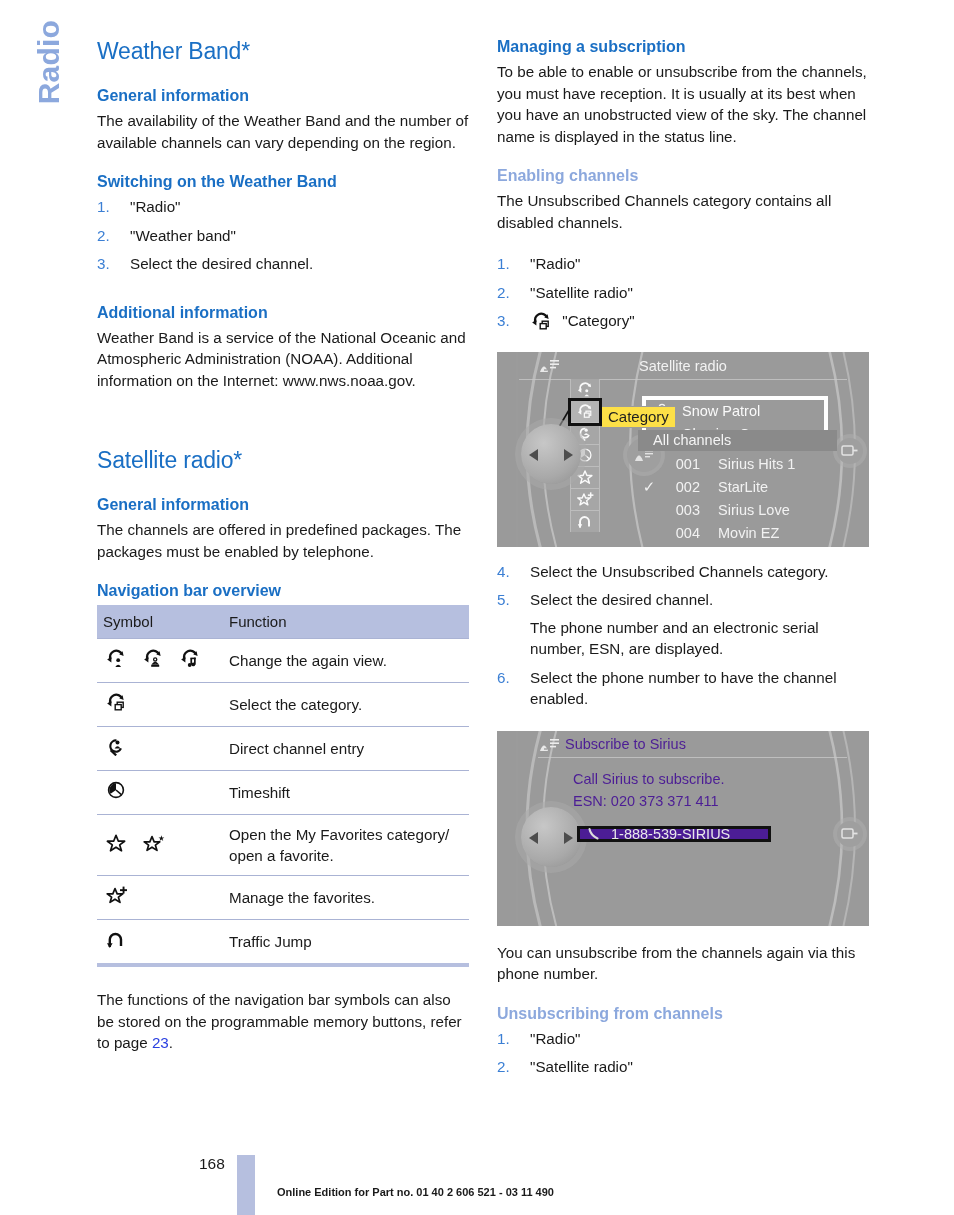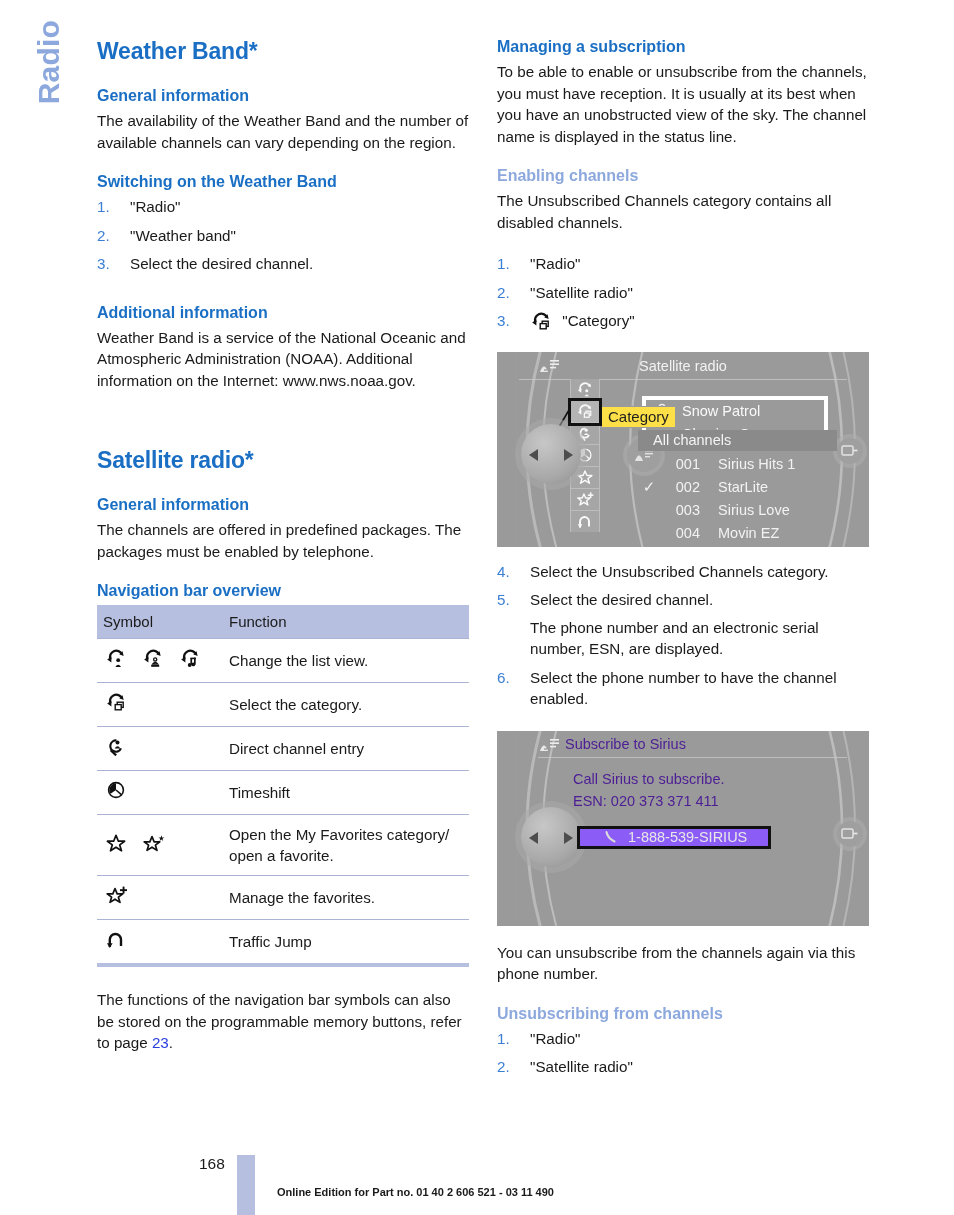--- a/index.html
+++ b/index.html
@@ -43,21 +43,21 @@
     position: absolute;
     top: 38px;
     width: 372px;
   }
   #col-left  { left: 97px; }
   #col-right { left: 497px; }
 
   
   h1.title {
     font-size: 23px;
-    font-weight: bold;
+    font-weight: normal;
     color: #1a6fc4;
     margin: 0 0 22px 0;
     letter-spacing: -0.2px;
   }
   h2.sub {
     font-size: 16px;
     font-weight: bold;
     color: #1a6fc4;
     margin: 0 0 5px 0;
   }
@@ -287,28 +287,28 @@
   .dlg-line {
     position: absolute;
     color: #4c1d95;
     font-size: 14.5px;
   }
   .phonebox {
     position: absolute;
     left: 80px;
     top: 95px;
     width: 194px;
-    height: 23px;
+    height: 16px;
     border: 3px solid #111;
-    background: #8b5cf6;
+    background: #4c1d95;
     display: flex;
     align-items: center;
     color: #e8e8e8;
     font-size: 14.5px;
-    padding-left: 23px;
+    padding-left: 6px;
     box-sizing: border-box;
   }
 
   
   #footer-pageno {
     position: absolute;
     left: 199px;
     top: 1155px;
     font-size: 15.5px;
     color: #1a1a1a;
@@ -410,21 +410,21 @@
               <path d="M17.6 3.2 L18.6 7.9 L14.2 6.2 Z" fill="#111"></path>
               <path d="M6.4 8.6 L2.2 11.6 L6.4 14.6 Z" fill="#111"></path>
               <rect x="15" y="9.6" width="1.7" height="7" fill="#111"></rect>
               <rect x="11.4" y="10.4" width="1.7" height="6.4" fill="#111"></rect>
               <rect x="11.4" y="9.6" width="5.3" height="1.6" fill="#111"></rect>
               <circle cx="10.7" cy="17" r="1.9" fill="#111"></circle>
               <circle cx="14.3" cy="16.4" r="1.9" fill="#111"></circle>
             </svg>
           </span>
         </td>
-        <td>Change the list view.</td>
+        <td>Change the again view.</td>
       </tr>
 
       <tr>
         <td class="symcell">
           <span class="sym">
             <svg width="22" height="20" viewBox="0 0 22 20">
               <path d="M5.5 11.5 A6.2 6.2 0 0 1 17 6.5" fill="none" stroke="#111" stroke-width="2.3"></path>
               <path d="M17.6 3.2 L18.6 7.9 L14.2 6.2 Z" fill="#111"></path>
               <path d="M6.4 8.6 L2.2 11.6 L6.4 14.6 Z" fill="#111"></path>
               <rect x="12.2" y="10.2" width="6" height="5.2" fill="none" stroke="#111" stroke-width="1.4"></rect>

